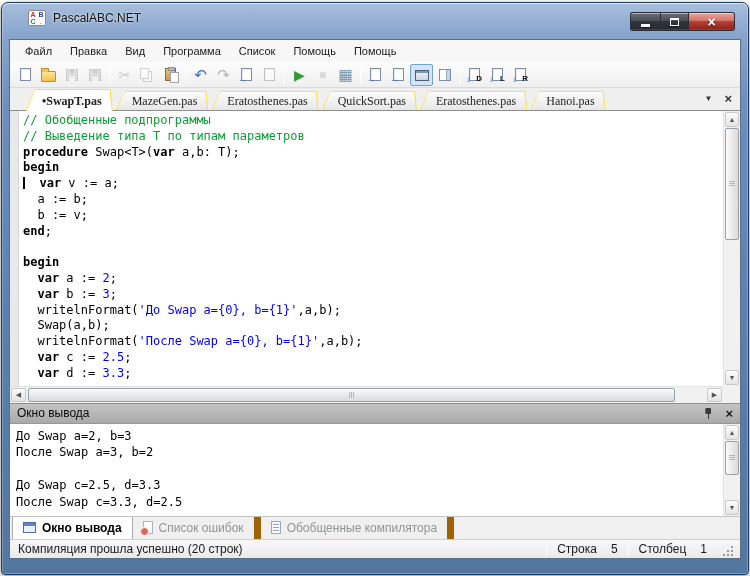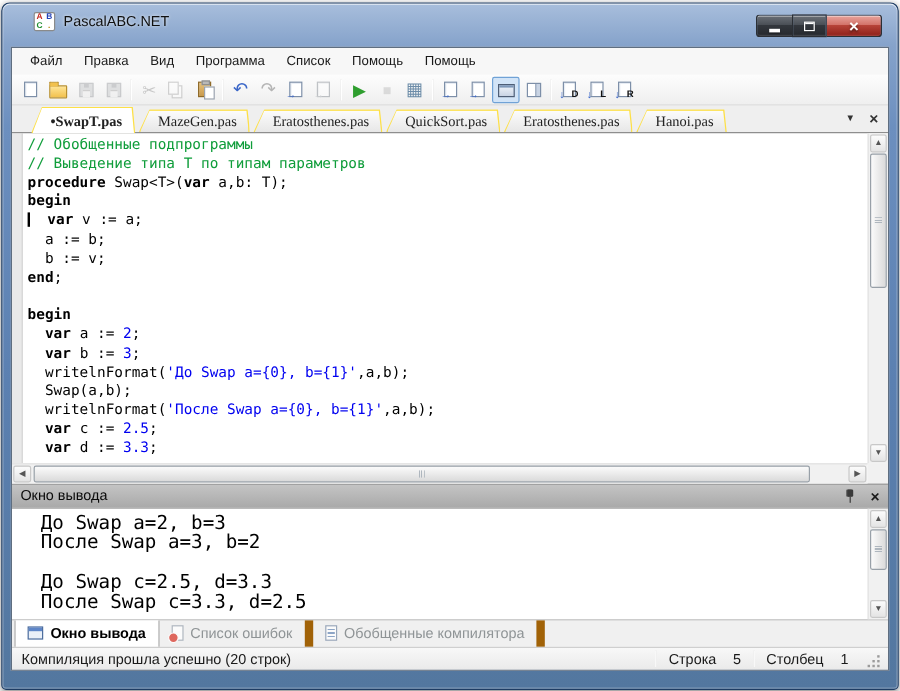--- a/index.html
+++ b/index.html
@@ -104,22 +104,22 @@
 
   
   .outheader{height:21px;flex:0 0 auto;display:flex;align-items:center;padding:0 7px;font-size:12px;color:#0A0A0A;
     background:linear-gradient(#C4C4C4,#A9A9A9);border-top:1px solid #8F8F8F;border-bottom:1px solid #979797;}
   .outheader .sp{flex:1;}
   .pin{position:relative;width:9px;height:13px;margin-right:12px;}
   .pin::before{content:"";position:absolute;left:2px;top:1px;width:5px;height:6px;background:#3A3A3A;border-radius:1px;box-shadow:-1px 0 0 #6A6A6A;}
   .pin::after{content:"";position:absolute;left:4px;top:7px;width:1px;height:5px;background:#3A3A3A;}
   .out-close{font-size:13px;font-weight:bold;color:#1A1A1A;line-height:1;}
   .outbody{height:92px;flex:0 0 auto;background:#fff;display:flex;}
-  .outtext{flex:1;font-family:"DejaVu Sans Mono","Liberation Mono",monospace;font-size:16px;line-height:16.5px;
-    padding:4px 0 0 24px;white-space:pre;overflow:hidden;}
+  .outtext{flex:1;font-family:"DejaVu Sans Mono","Liberation Mono",monospace;font-size:12px;line-height:16.5px;
+    padding:4px 0 0 6px;white-space:pre;overflow:hidden;}
   .outbody .vscroll{width:17px;flex:0 0 auto;}
 
   
   .btabs{height:23px;flex:0 0 auto;display:flex;align-items:stretch;background:#F0F0F0;border-top:1px solid #C4C4C4;
     padding-left:2px;font-size:12px;}
   .btab{display:flex;align-items:center;gap:6px;padding:0 10px;color:#8F9496;border-right:7px solid #a16207;}
   .btab.active{background:#FFF;color:#000;font-weight:bold;border:1px solid #ABABAB;border-top:none;border-bottom:none;}
   .btab .bi{opacity:.75;} .btab.active .bi{opacity:1;}
   .bi{position:relative;display:inline-block;}
   .bi-console{width:13px;height:11px;border:1px solid #4E6E9E;background:#EAF0F8;}

